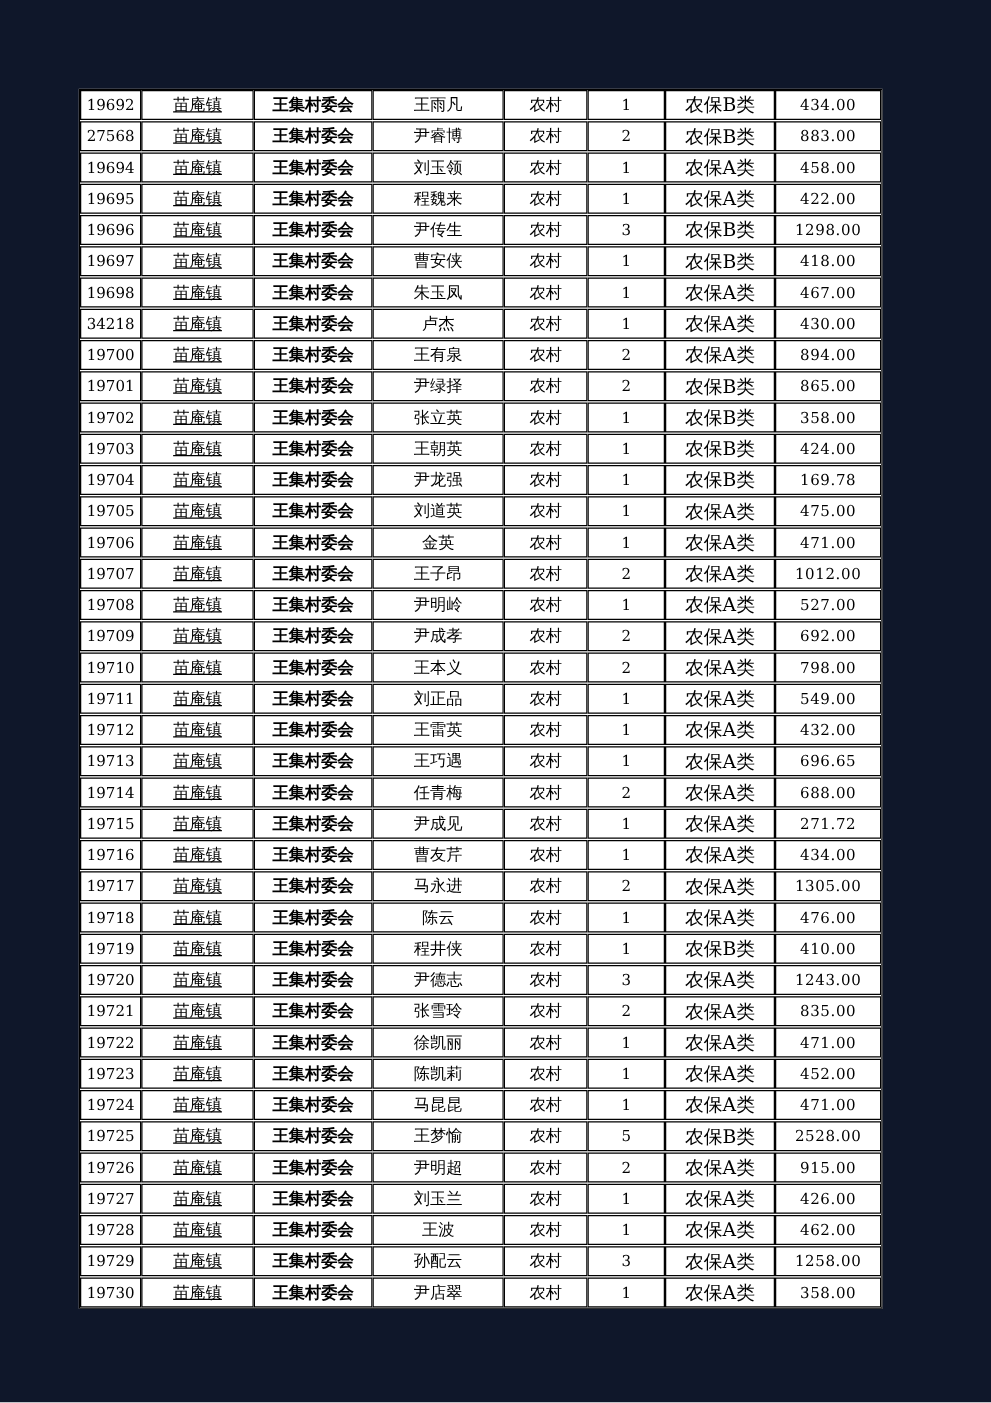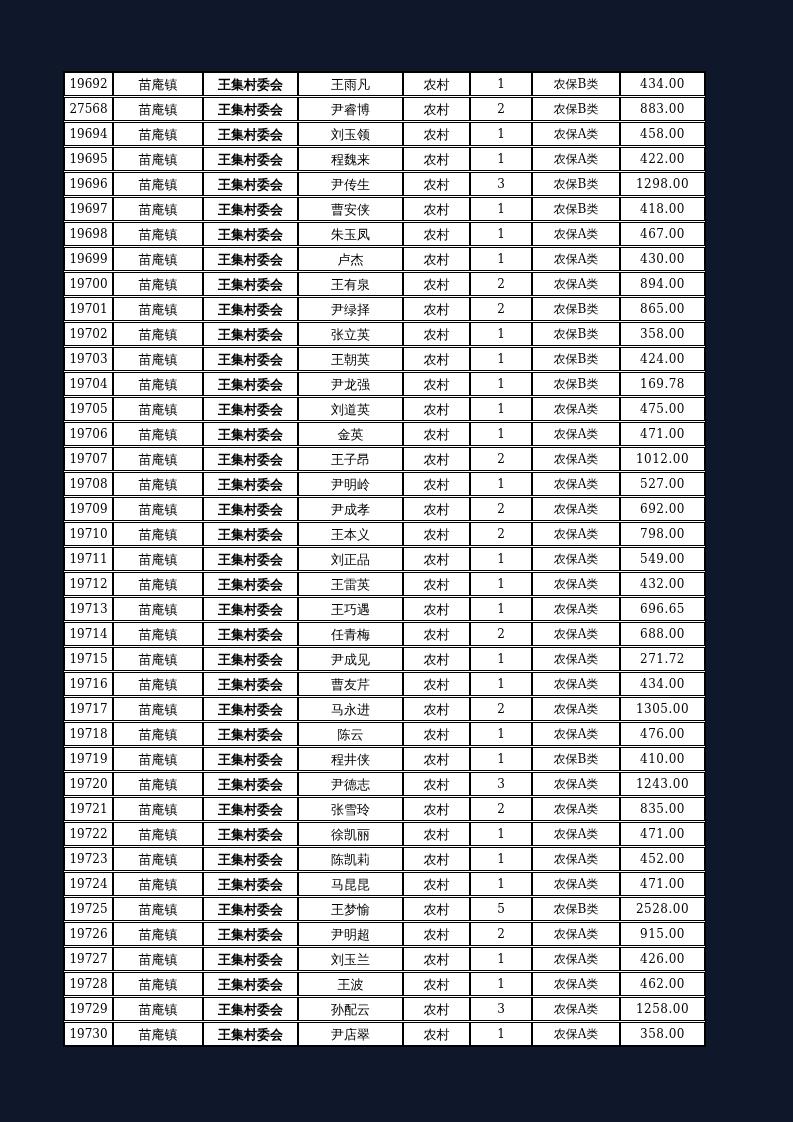--- a/index.html
+++ b/index.html
@@ -37,26 +37,26 @@
     display: flex;
     align-items: center;
     justify-content: center;
     font-size: 13px;
     line-height: 1;
     white-space: nowrap;
     overflow: hidden;
     background: #ffffff;
   }
   .col-0 { width: 49px;  font-size: 12px; }
-  .col-1 { width: 90px; }
+  .col-1 { width: 90px; text-decoration: underline; }
   .col-2 { width: 95px; font-weight: bold; }
   .col-3 { width: 105px; }
   .col-4 { width: 67px; }
   .col-5 { width: 62px;  font-size: 12px; }
-  .col-6 { width: 88px;  font-size: 12px; text-align: center; }
+  .col-6 { width: 88px;  font-size: 15px; text-align: center; }
   .col-7 { width: 85px;  font-size: 12px; letter-spacing: 0.5px; }
 </style>
 </head>
 <body>
 
 <div class="page">
   <div class="data-table" id="table-body">
       <div class="trow">
         <div class="tcell col-0">19692</div>
         <div class="tcell col-1">苗庵镇</div>
@@ -121,21 +121,21 @@
         <div class="tcell col-0">19698</div>
         <div class="tcell col-1">苗庵镇</div>
         <div class="tcell col-2">王集村委会</div>
         <div class="tcell col-3">朱玉凤</div>
         <div class="tcell col-4">农村</div>
         <div class="tcell col-5">1</div>
         <div class="tcell col-6">农保A类</div>
         <div class="tcell col-7">467.00</div>
       </div>
       <div class="trow">
-        <div class="tcell col-0">19699</div>
+        <div class="tcell col-0">34218</div>
         <div class="tcell col-1">苗庵镇</div>
         <div class="tcell col-2">王集村委会</div>
         <div class="tcell col-3">卢杰</div>
         <div class="tcell col-4">农村</div>
         <div class="tcell col-5">1</div>
         <div class="tcell col-6">农保A类</div>
         <div class="tcell col-7">430.00</div>
       </div>
       <div class="trow">
         <div class="tcell col-0">19700</div>

